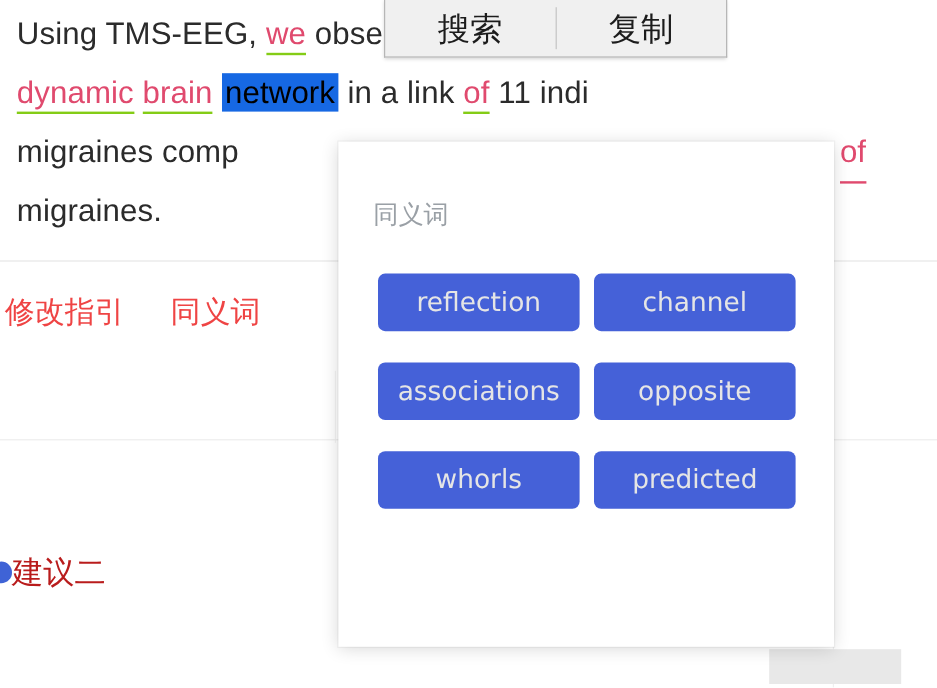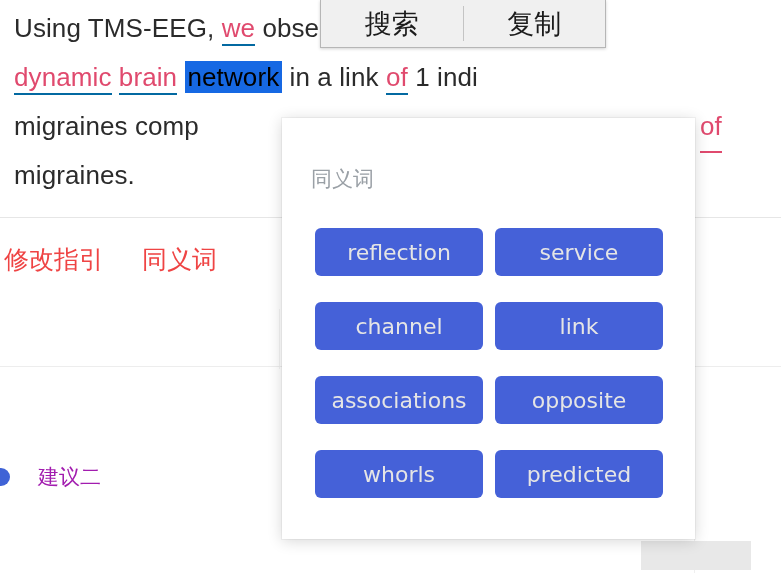--- a/index.html
+++ b/index.html
@@ -43,21 +43,21 @@
     line-height: 49px;
     color: #2b2b2b;
     letter-spacing: 0.1px;
     white-space: nowrap;
   }
   .doc-line { height: 49px; white-space: nowrap; }
 
   .w-plain { color: #2b2b2b; }
   .w-sugg {
     color: #e04a6e;
-    border-bottom: 2px solid #0369a1;
+    border-bottom: 2px solid #84cc16;
     padding-bottom: 1px;
   }
   .w-selected {
     background: #1668e3;
     color: #000000;
     padding: 1px 3px;
   }
 
   
   .line3-right {
@@ -146,23 +146,22 @@
   }
   .bullet-dot {
     width: 18px;
     height: 18px;
     margin-left: -8px;
     border-radius: 50%;
     background: #3f63d6;
     flex: 0 0 auto;
   }
   .suggestion-label {
-    margin-left: 28px;
-    font-size: 21px;
-    color: #a21caf;
+    font-size: 26px;
+    color: #b91c1c;
     font-family: "DejaVu Sans", "Liberation Sans", sans-serif;
     white-space: nowrap;
   }
 
   
   .syn-popup {
     position: absolute;
     left: 282px;
     top: 118px;
     width: 413px;
@@ -238,21 +237,21 @@
 <div id="app">
 
   <div class="doc-panel">
     <div class="doc-text">
 
       <div class="doc-line">
         <span class="w-plain">Using TMS-EEG, </span><span class="w-sugg">we</span><span class="w-plain"> observed alterations in</span>
       </div>
 
       <div class="doc-line">
-        <span class="w-sugg">dynamic</span><span class="w-plain"> </span><span class="w-sugg">brain</span><span class="w-plain"> </span><span class="w-selected">network</span><span class="w-plain"> in a link </span><span class="w-sugg">of</span><span class="w-plain"> 1 indi</span>
+        <span class="w-sugg">dynamic</span><span class="w-plain"> </span><span class="w-sugg">brain</span><span class="w-plain"> </span><span class="w-selected">network</span><span class="w-plain"> in a link </span><span class="w-sugg">of</span><span class="w-plain"> 11 indi</span>
       </div>
 
       <div class="doc-line">
         <span class="w-plain">migraines comp</span>
       </div>
 
       <div class="doc-line">
         <span class="w-plain">migraines.</span>
       </div>
 
@@ -276,23 +275,21 @@
     <span class="bullet-dot"></span>
     <span class="suggestion-label">建议二</span>
   </div>
 
   <div class="gray-block"></div>
 
   <div class="syn-popup">
     <div class="syn-title">同义词</div>
     <div class="syn-grid">
       <div class="syn-chip">reflection</div>
-      <div class="syn-chip">service</div>
       <div class="syn-chip">channel</div>
-      <div class="syn-chip">link</div>
       <div class="syn-chip">associations</div>
       <div class="syn-chip">opposite</div>
       <div class="syn-chip">whorls</div>
       <div class="syn-chip">predicted</div>
     </div>
   </div>
 
   <div class="context-menu">
     <div class="cm-item">搜索</div>
     <div class="cm-sep"></div>

